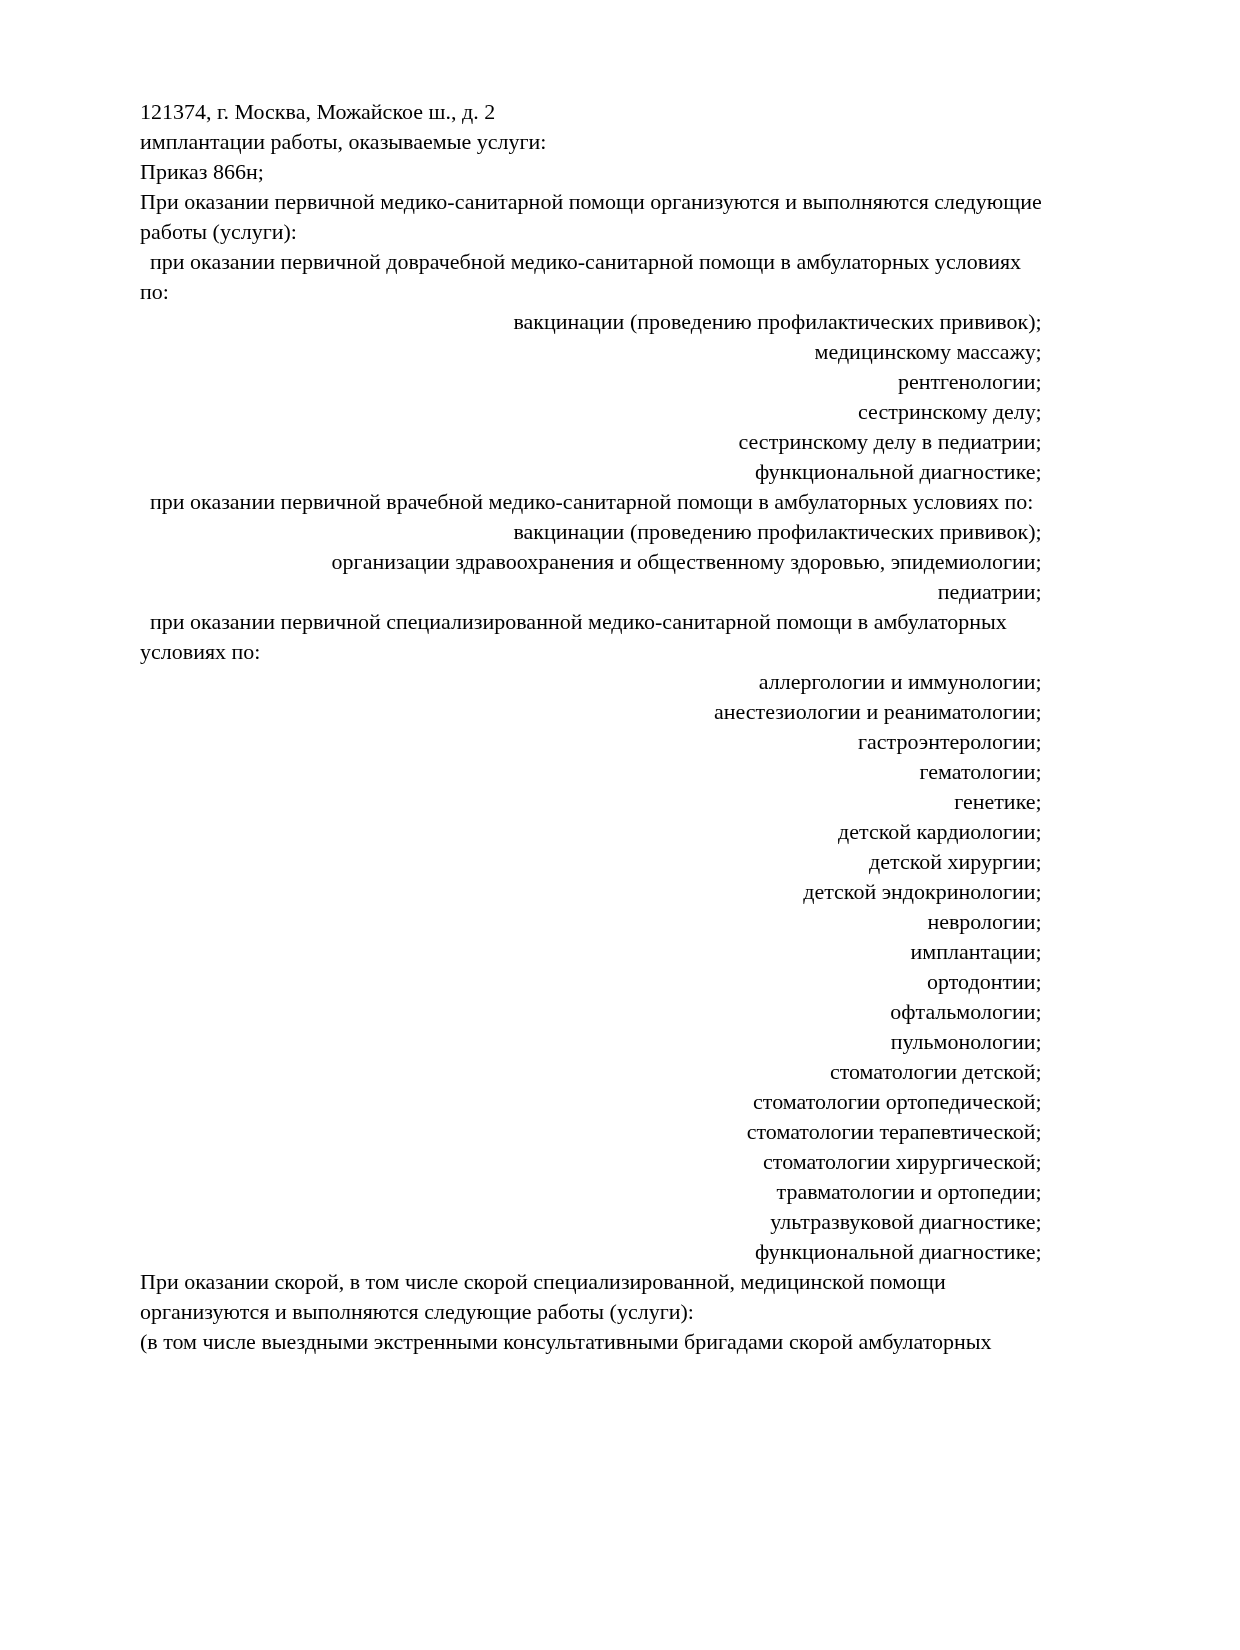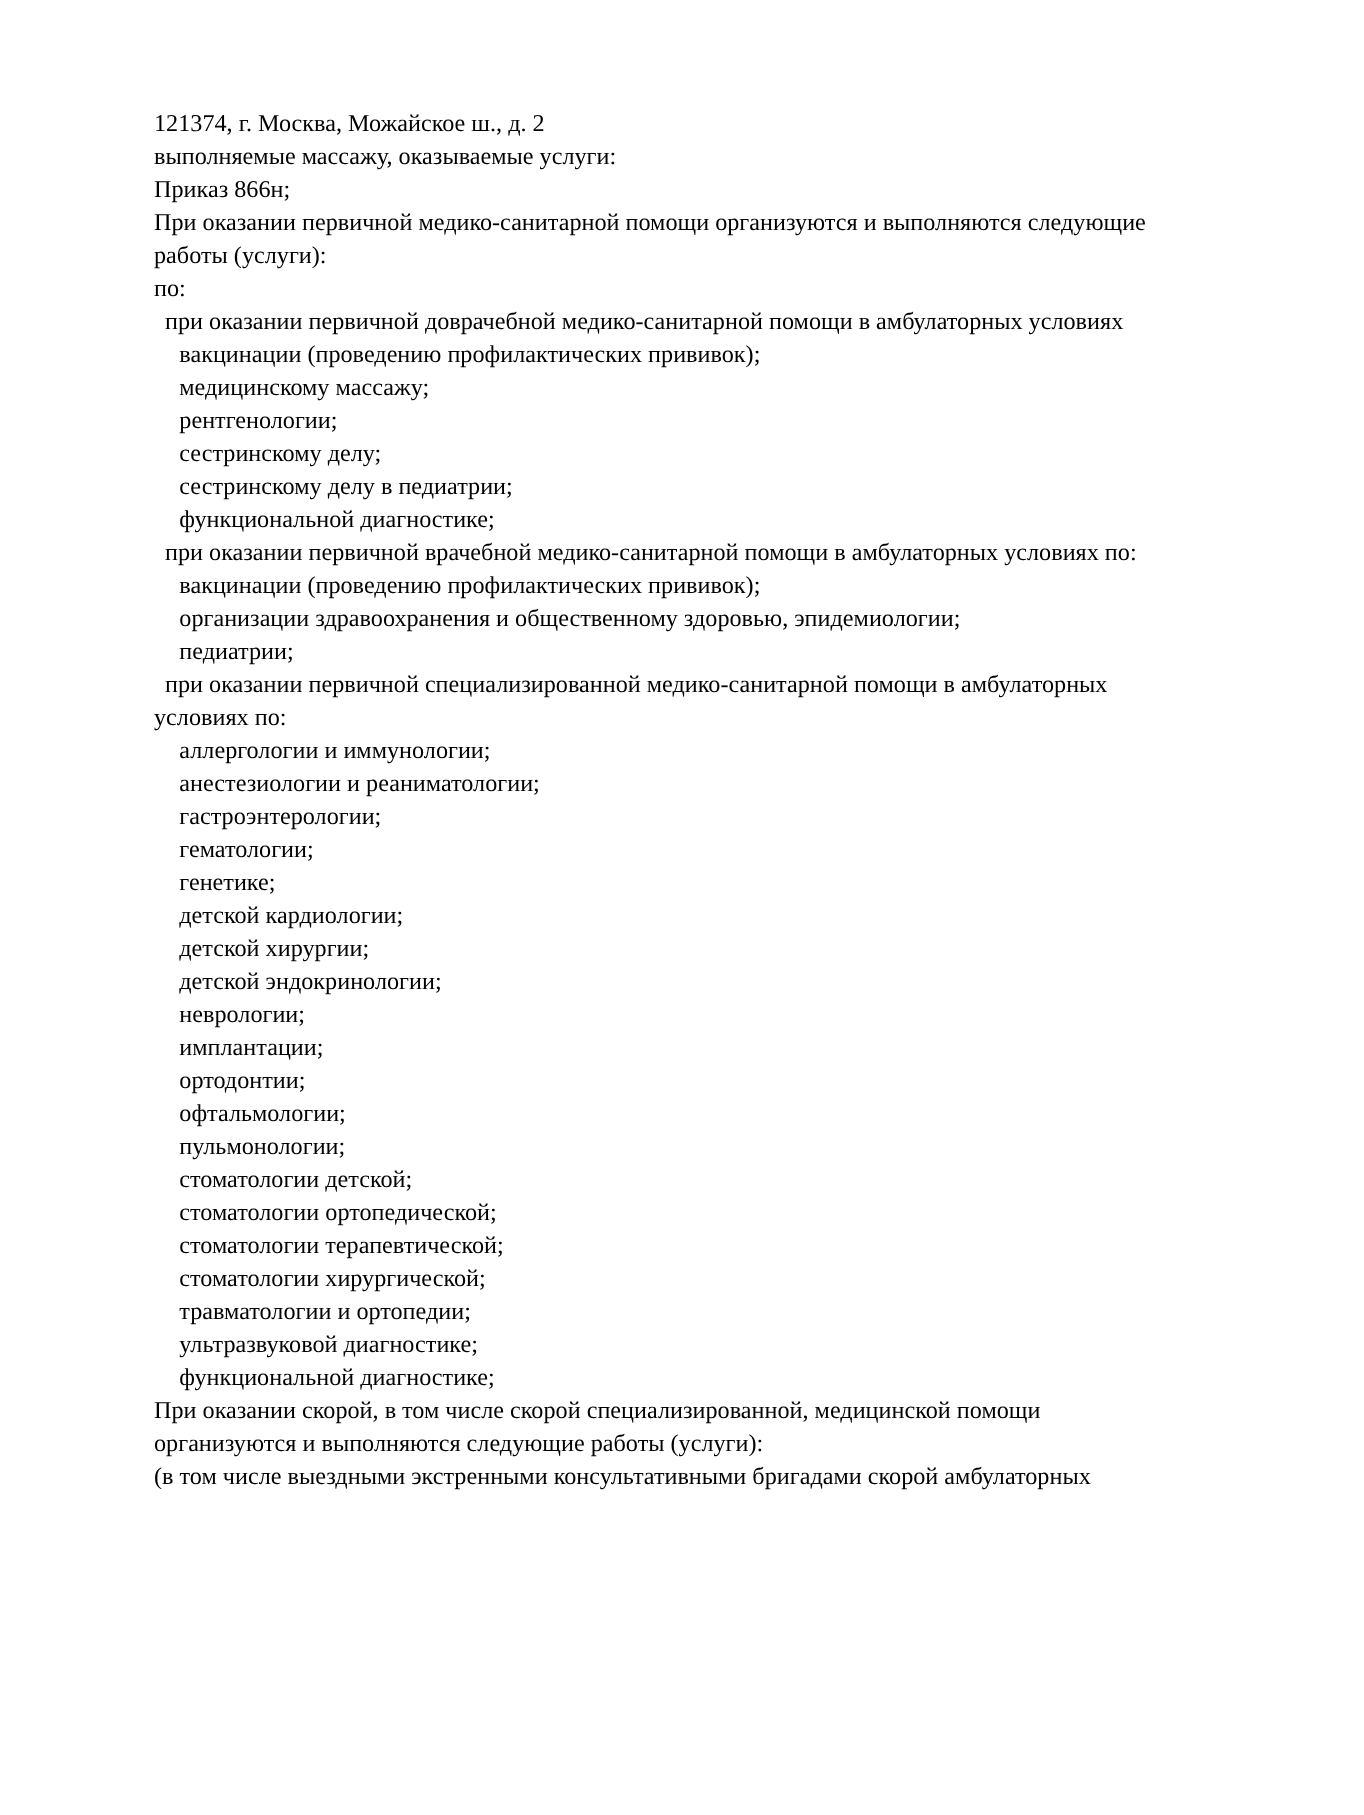--- a/index.html
+++ b/index.html
@@ -19,34 +19,34 @@
   .text-block {
     position:absolute;
     top:97px; left:140px;
     font-size:22px;
     line-height:30px;
     color:var(--fg);
   }
   .line { white-space:pre; }
   .indent-0 { padding-left:0; }
   .indent-1 { padding-left:10px; }
-  .indent-2 { padding-left:23px; }
+  .indent-2 { padding-left:23px;text-align:right; }
 </style>
 </head>
 <body>
 
 <main class="page">
   <div class="text-block">
       <div class="line indent-0">121374, г. Москва, Можайское ш., д. 2</div>
-      <div class="line indent-0">выполняемые массажу, оказываемые услуги:</div>
+      <div class="line indent-0">имплантации работы, оказываемые услуги:</div>
       <div class="line indent-0">Приказ 866н;</div>
       <div class="line indent-0">При оказании первичной медико-санитарной помощи организуются и выполняются следующие</div>
       <div class="line indent-0">работы (услуги):</div>
+      <div class="line indent-1">при оказании первичной доврачебной медико-санитарной помощи в амбулаторных условиях</div>
       <div class="line indent-0">по:</div>
-      <div class="line indent-1">при оказании первичной доврачебной медико-санитарной помощи в амбулаторных условиях</div>
       <div class="line indent-2">вакцинации (проведению профилактических прививок);</div>
       <div class="line indent-2">медицинскому массажу;</div>
       <div class="line indent-2">рентгенологии;</div>
       <div class="line indent-2">сестринскому делу;</div>
       <div class="line indent-2">сестринскому делу в педиатрии;</div>
       <div class="line indent-2">функциональной диагностике;</div>
       <div class="line indent-1">при оказании первичной врачебной медико-санитарной помощи в амбулаторных условиях по:</div>
       <div class="line indent-2">вакцинации (проведению профилактических прививок);</div>
       <div class="line indent-2">организации здравоохранения и общественному здоровью, эпидемиологии;</div>
       <div class="line indent-2">педиатрии;</div>

